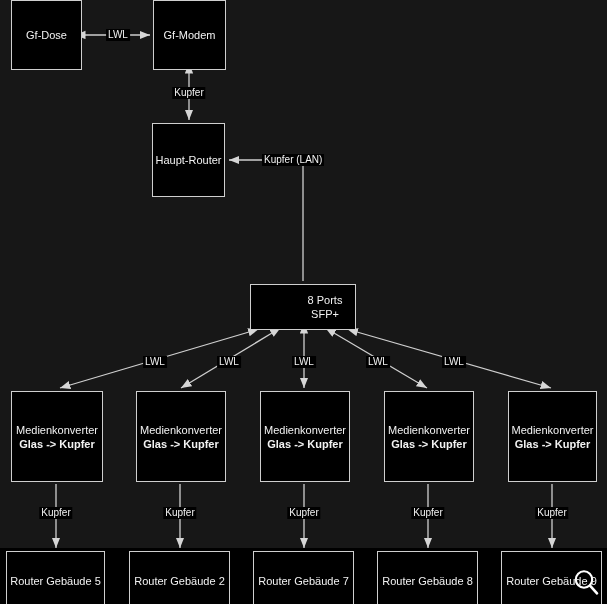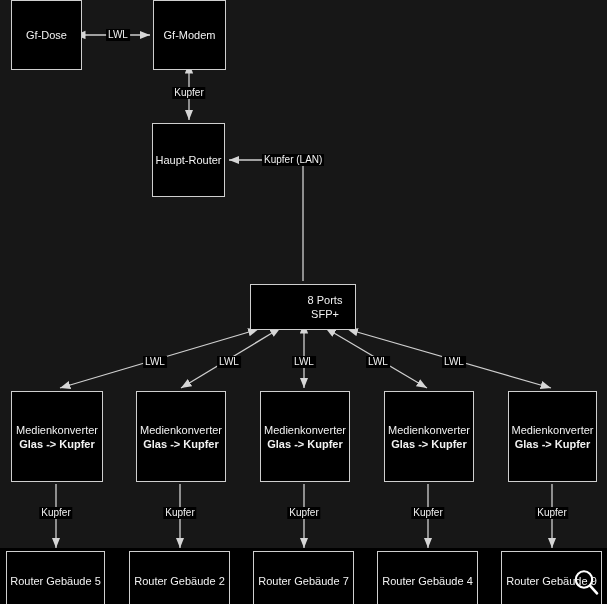--- a/index.html
+++ b/index.html
@@ -144,21 +144,21 @@
   <div class="node" style="left:6px; top:551px; width:99px; height:60px;">
     <span>Router Gebäude 5</span>
   </div>
   <div class="node" style="left:129px; top:551px; width:101px; height:60px;">
     <span>Router Gebäude 2</span>
   </div>
   <div class="node" style="left:253px; top:551px; width:101px; height:60px;">
     <span>Router Gebäude 7</span>
   </div>
   <div class="node" style="left:377px; top:551px; width:101px; height:60px;">
-    <span>Router Gebäude 4</span>
+    <span>Router Gebäude 8</span>
   </div>
   <div class="node" style="left:501px; top:551px; width:101px; height:60px;">
     <span>Router Gebäude 9</span>
   </div>
 
   <div class="edge-label" style="left:118px; top:35px;">LWL</div>
 
   <div class="edge-label" style="left:189px; top:93px;">Kupfer</div>
 
   <div class="edge-label left-anchor" style="left:262px; top:160px;">Kupfer (LAN)</div>

